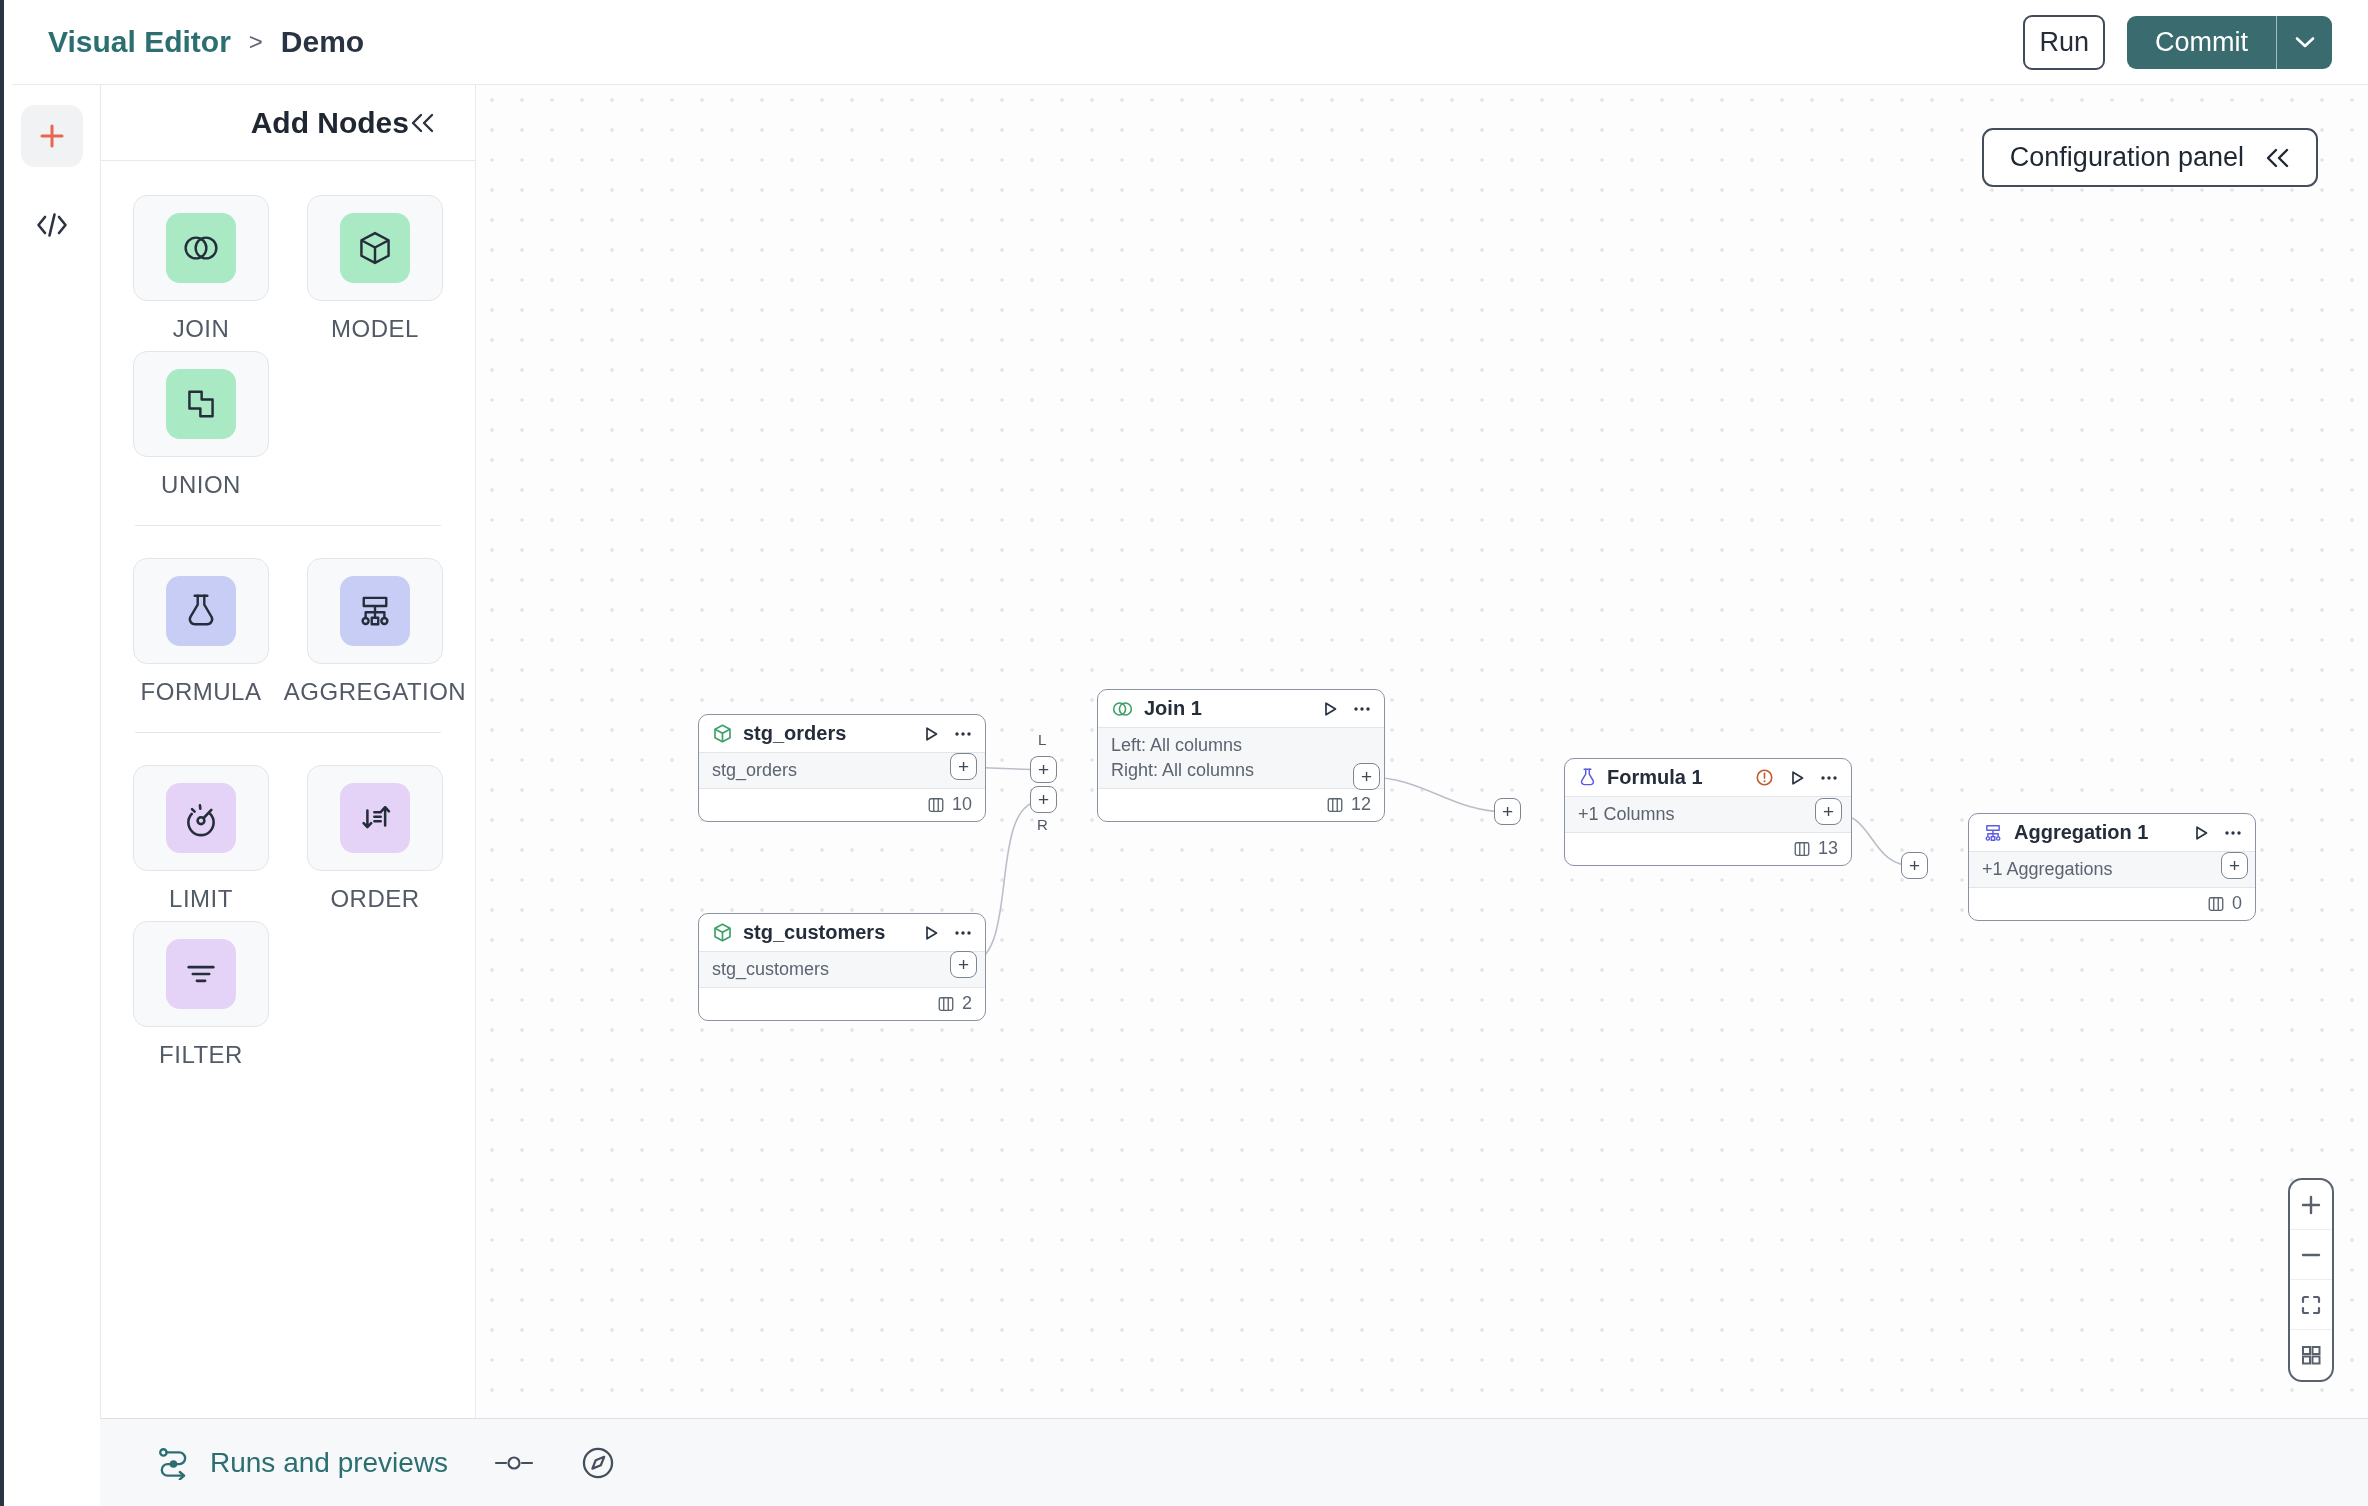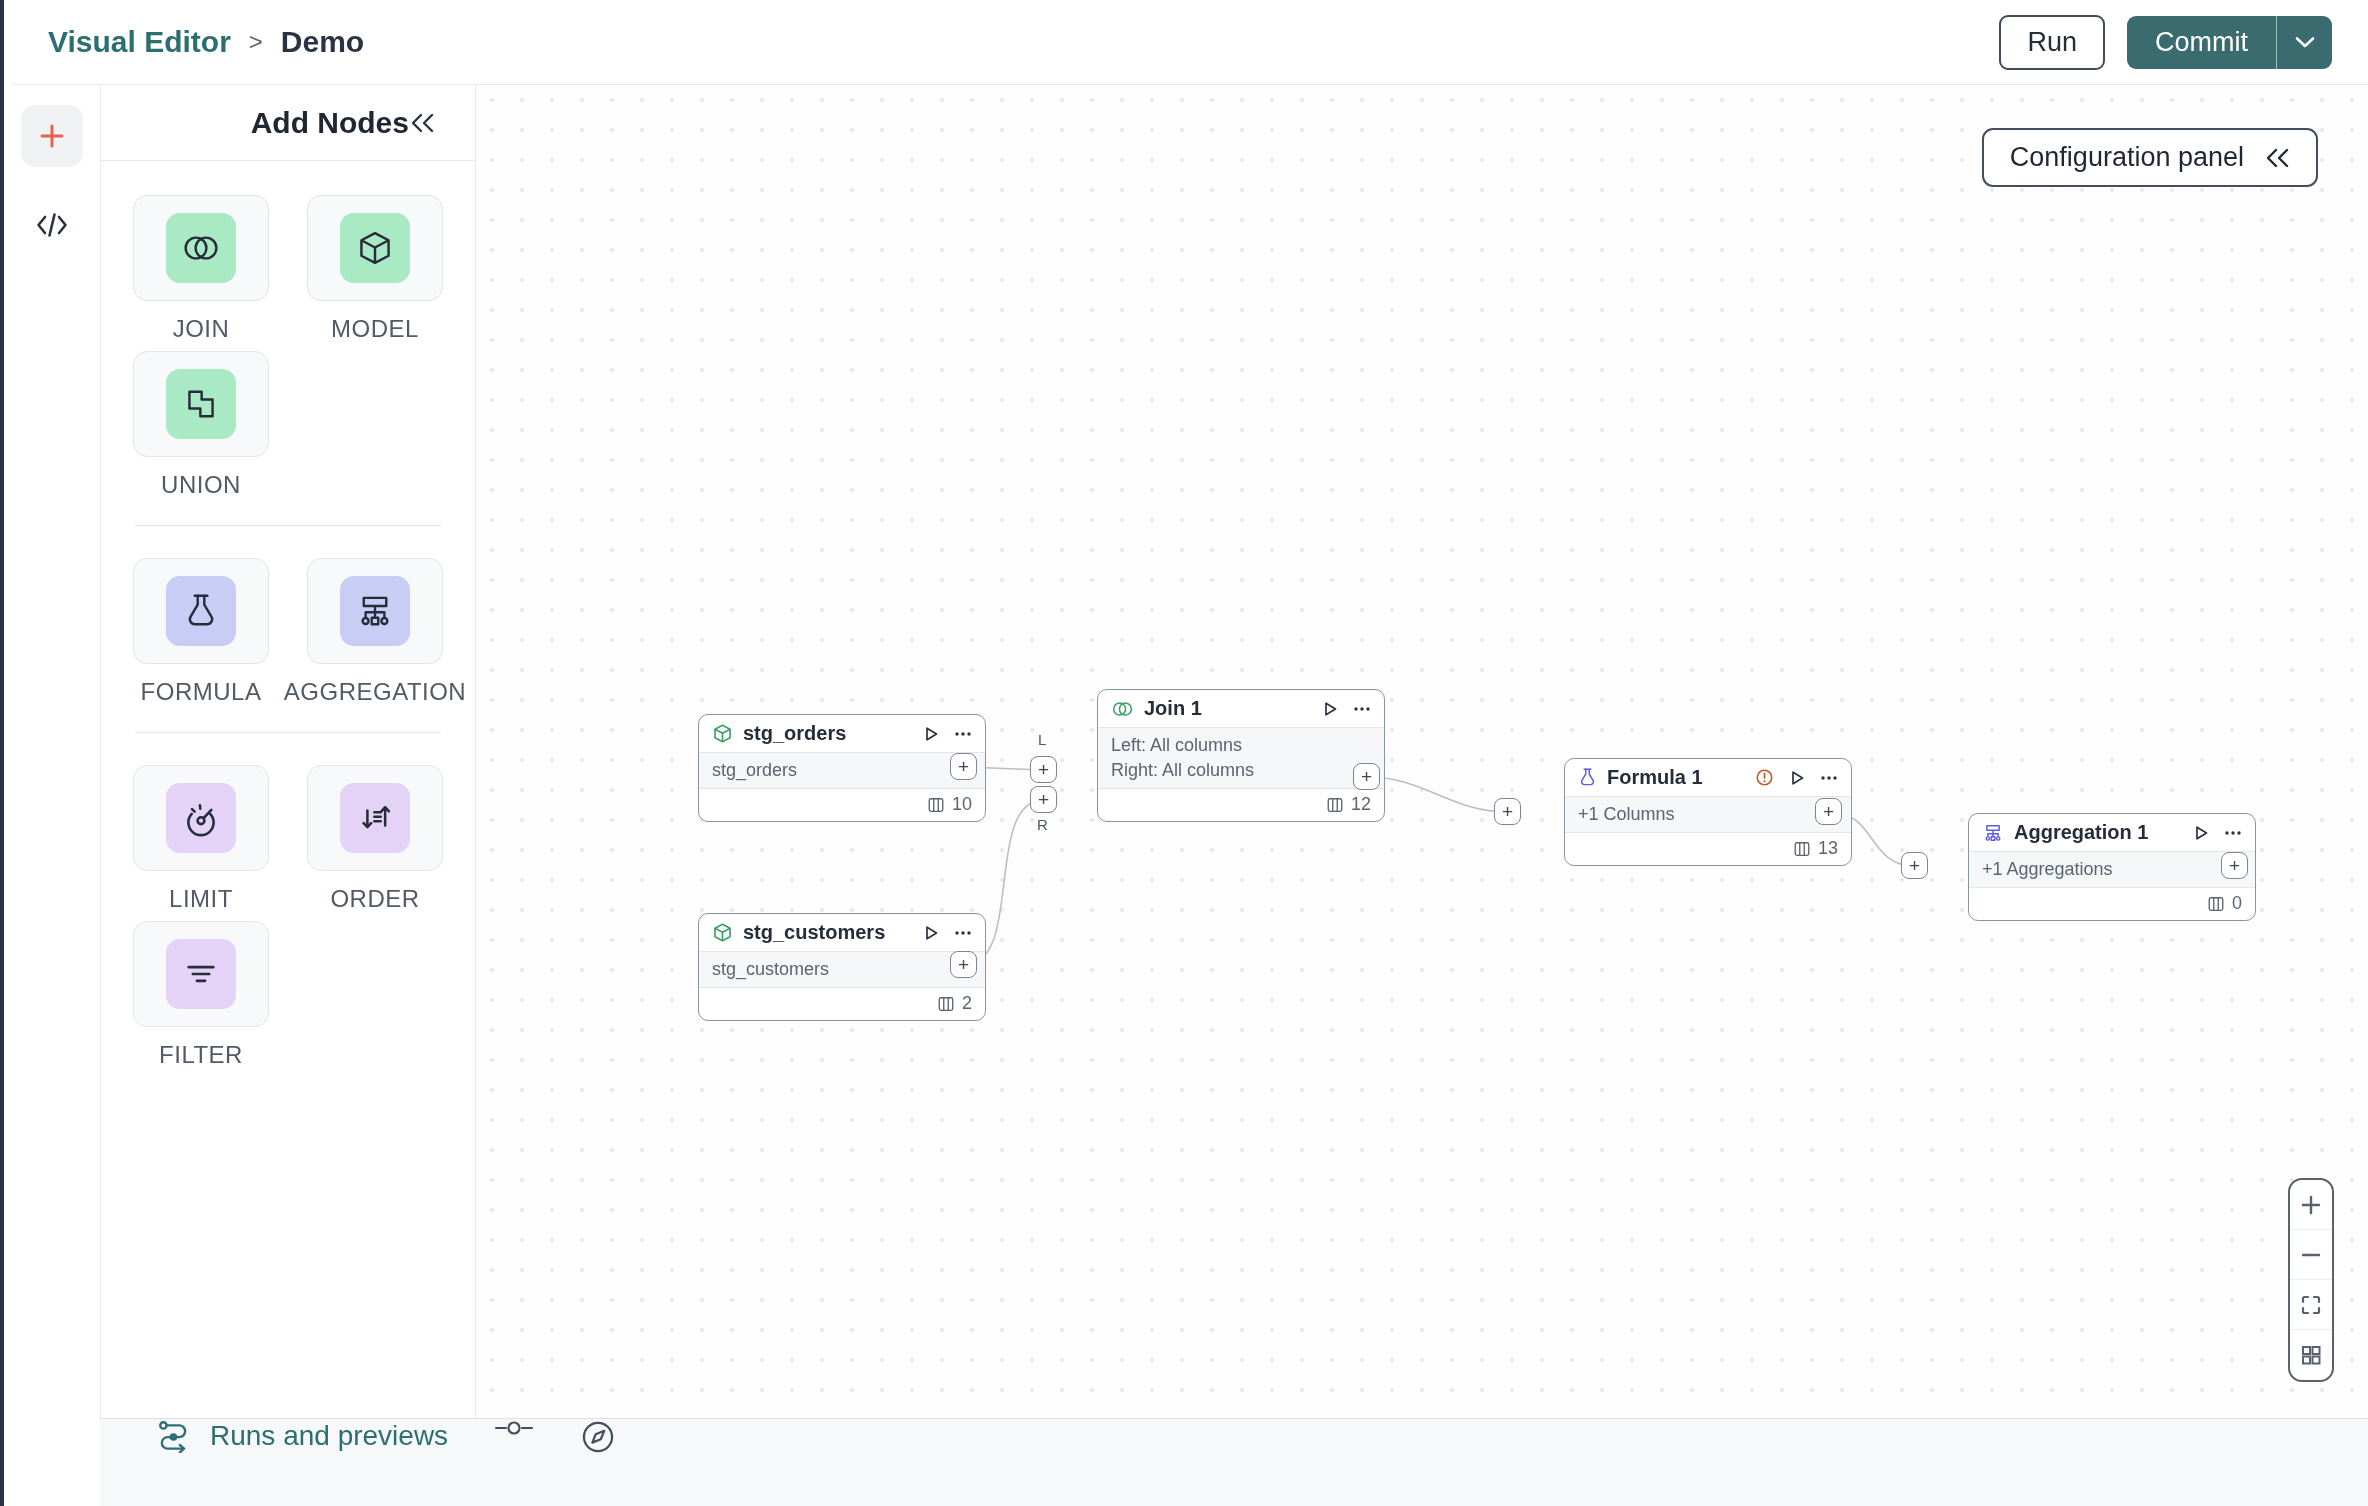--- a/index.html
+++ b/index.html
@@ -20,21 +20,21 @@
     display:flex; align-items:center; justify-content:space-between;
     padding:0 36px; z-index:10;
   }
   .crumbs { display:flex; align-items:center; gap:18px; font-size:30px; font-weight:bold; }
   .crumb-link { color:#2b6f71; cursor:pointer; }
   .crumb-sep { color:#5f6672; font-size:24px; font-weight:normal; }
   .crumb-current { color:#2a3342; }
   .top-actions { display:flex; align-items:center; gap:22px; }
   .btn-run {
     background:#fff; border:2px solid #414b5a; border-radius:9px;
-    font-size:27px; color:#252d3a; padding:10px 26px; font-family:inherit; cursor:pointer;
+    font-size:27px; color:#252d3a; padding:10px 14px; font-family:inherit; cursor:pointer;
   }
   .btn-commit-group { display:flex; align-items:stretch; background:#3a6b6e; border-radius:9px; overflow:hidden; cursor:pointer; }
   .btn-commit {
     background:transparent; border:none; color:#ffffff; font-size:27px;
     padding:11px 28px; font-family:inherit; cursor:pointer;
   }
   .btn-commit-caret {
     border:none; background:transparent; border-left:1px solid rgba(255,255,255,.55);
     width:56px; display:flex; align-items:center; justify-content:center; color:#fff; cursor:pointer;
   }
@@ -119,21 +119,21 @@
     position:absolute; right:34px; bottom:36px; width:46px;
     background:#fff; border:2px solid #59616f; border-radius:14px; overflow:hidden; z-index:6;
   }
   .zcell { height:50px; display:flex; align-items:center; justify-content:center; color:#59616f; border-bottom:1px solid #eceef1; cursor:pointer; }
   .zcell:last-child { border-bottom:none; }
 
   
   .bottombar {
     position:absolute; left:100px; right:0; bottom:0; height:88px;
     background:#f7f8fa; border-top:1px solid #dde0e4;
-    display:flex; align-items:flex-start; gap:46px; padding-left:56px; z-index:8;
+    display:flex; align-items:center; gap:46px; padding-left:56px; z-index:8;
   }
   .runs-toggle { display:flex; align-items:center; gap:18px; color:#2b6f71; cursor:pointer; }
   .runs-label { font-size:28px; font-weight:500; }
   .bb-ic { color:#454f5c; cursor:pointer; }
 </style>
 </head>
 <body>
 
 <div class="dark-edge"></div>
 

